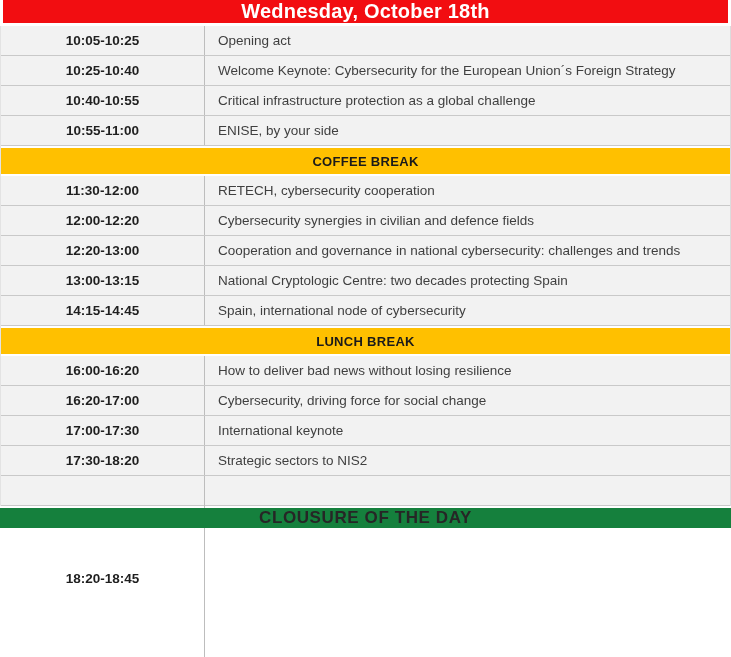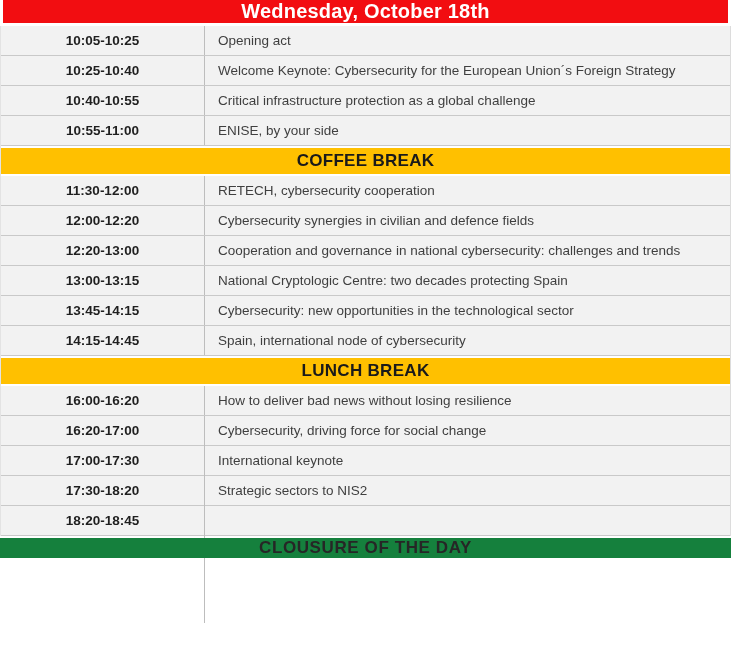--- a/index.html
+++ b/index.html
@@ -36,21 +36,20 @@
     border-left: 1px solid #e3e3e3;
     border-right: 1px solid #dcdcdc;
   }
   .row {
     box-sizing: border-box;
     height: 30px;
     display: flex;
     align-items: stretch;
     background: #F2F2F2;
     border-bottom: 1px solid #C9C9C9;
-    justify-content: center;
   }
   .row:last-child {
     border-bottom: 1px solid #C9C9C9;
     flex-direction: column;
   }
   .cell-time {
     box-sizing: border-box;
     width: 204px;
     flex: 0 0 204px;
     display: flex;
@@ -74,21 +73,21 @@
     overflow: hidden;
   }
   .row.break {
     background: #FFC000;
     border-top: 2px solid #ffffff;
     border-bottom: 2px solid #ffffff;
     justify-content: center;
     align-items: center;
   }
   .break-label {
-    font-size: 17px;
+    font-size: 13px;
     font-weight: 700;
     color: #1a1a1a;
     letter-spacing: 0.3px;
   }
   .agenda-footer {
     margin-top: 2px;
     flex: 1 1 auto;
     background: #15803d;
     display: flex;
     align-items: center;
@@ -138,24 +137,20 @@
       </div>
       <div class="row">
         <div class="cell-time">12:20-13:00</div>
         <div class="cell-title">Cooperation and governance in national cybersecurity: challenges and trends</div>
       </div>
       <div class="row">
         <div class="cell-time">13:00-13:15</div>
         <div class="cell-title">National Cryptologic Centre: two decades protecting Spain</div>
       </div>
       <div class="row">
-        <div class="cell-time">13:45-14:15</div>
-        <div class="cell-title">Cybersecurity: new opportunities in the technological sector</div>
-      </div>
-      <div class="row">
         <div class="cell-time">14:15-14:45</div>
         <div class="cell-title">Spain, international node of cybersecurity</div>
       </div>
       <div class="row break">
         <span class="break-label">LUNCH BREAK</span>
       </div>
       <div class="row">
         <div class="cell-time">16:00-16:20</div>
         <div class="cell-title">How to deliver bad news without losing resilience</div>
       </div>

